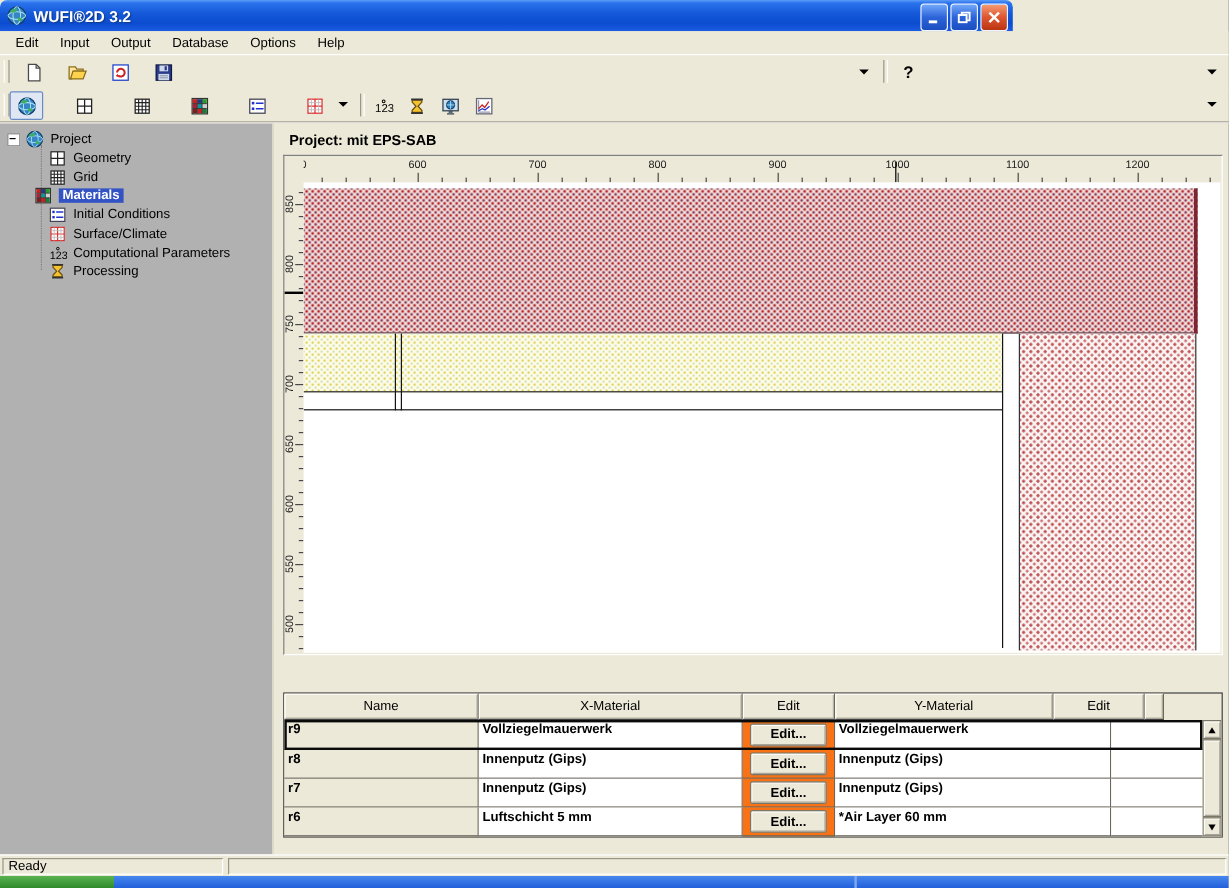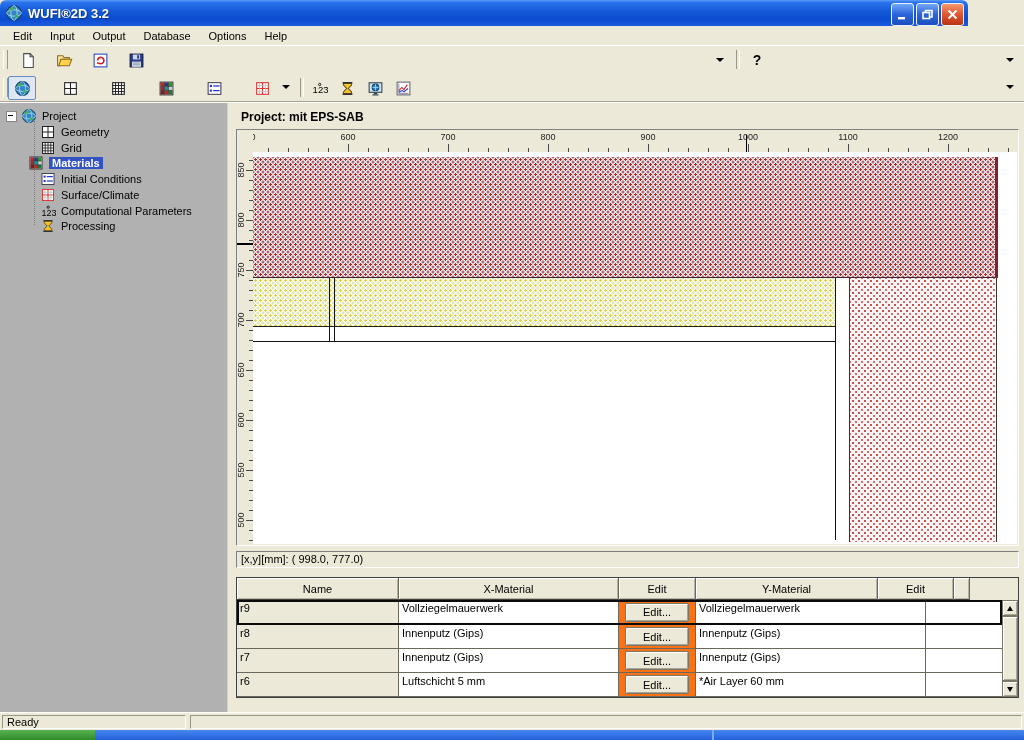--- a/index.html
+++ b/index.html
@@ -1,19 +1,19 @@
 <!DOCTYPE html>
 <html><head>
 <meta charset="utf-8">
 <style>
   html,body{margin:0;padding:0;background:#777;}
   .screen{position:relative;width:1024px;height:740px;background:#ece9d8;overflow:hidden;
           font-family:"Liberation Sans",sans-serif;font-size:11px;color:#000;}
   
-  .titlebar{position:absolute;left:0;top:0;width:968px;height:26px;border-radius:6px 6px 0 0;
+  .titlebar{position:absolute;left:0;top:0;width:844px;height:26px;border-radius:6px 6px 0 0;
     background:linear-gradient(180deg,#5a9cf8 0%,#2a72ec 10%,#1458d8 45%,#0c4cd0 75%,#1b5ce0 100%);
     display:flex;align-items:center;}
   .app-icon{width:18px;height:18px;margin-left:5px;display:inline-flex;}
   .title-text{color:#fff;font-weight:bold;font-size:13px;margin-left:5px;text-shadow:1px 1px 1px #123a84;}
   .winbtns{position:absolute;right:4px;top:3px;display:flex;gap:2px;}
   .wbtn{width:21px;height:21px;border-radius:3px;border:1px solid #eef4ff;display:flex;align-items:center;justify-content:center;}
   .wbtn.blue{background:linear-gradient(180deg,#71a7f9 0%,#2c63d9 50%,#1b4fc0 100%);}
   .wbtn.red{background:linear-gradient(180deg,#f49a70 0%,#de5530 50%,#bb3412 100%);}
   
   .menubar{position:absolute;left:0;top:26px;width:1024px;height:19px;background:#ece9d8;display:flex;align-items:center;padding-left:4px;box-sizing:border-box;}
@@ -61,21 +61,21 @@
     background-image:radial-gradient(circle,#c05454 26%,rgba(0,0,0,0) 34%),radial-gradient(circle,#cc7070 24%,rgba(0,0,0,0) 32%);
     background-size:6px 6px,6px 6px;background-position:0 0,3px 3px;}
   .tooltip{position:absolute;background:#ffffe1;border:1px solid #000;padding:1px 4px;line-height:13px;white-space:nowrap;z-index:6;}
   .readout{position:absolute;left:236px;top:551px;width:783px;height:17px;background:#ece9d8;box-sizing:border-box;
     border:1px solid;border-color:#808080 #fff #fff #808080;line-height:15px;padding-left:4px;}
   
   .mtable{position:absolute;left:236px;top:577px;width:783px;height:121px;border:1px solid #404040;background:#ece9d8;box-sizing:border-box;}
   .mth-row{display:flex;height:22px;}
   .mth{background:#ece9d8;border-right:1px solid #6a675c;border-bottom:1px solid #404040;box-sizing:border-box;
     box-shadow:inset 1px 1px 0 #fff,inset -1px -1px 0 #b8b4a4;display:flex;align-items:center;justify-content:center;}
-  .mbody{display:flex;}
+  .mbody{display:flex;font-weight:bold;}
   .mrows{display:flex;flex-direction:column;}
   .mrow{display:flex;position:relative;}
   .mrow.selected{outline:2px solid #0a0a0a;outline-offset:-2px;z-index:2;}
   .mcell{border-right:1px solid #6a675c;border-bottom:1px solid #6a675c;box-sizing:border-box;padding:2px 3px;overflow:hidden;white-space:nowrap;background:#fff;}
   .mcell.name{background:#ece9d8;}
   .mcell.editc{background:#f97316;display:flex;align-items:center;justify-content:center;padding:0;}
   .editbtn{width:62px;height:17px;background:#ece9d8;border:1px solid #7a7767;border-radius:2px;font-size:11px;
     box-shadow:inset 1px 1px 0 #fff,inset -1px -1px 0 #a8a49a;display:flex;align-items:center;justify-content:center;}
   .sbar{width:16px;display:flex;flex-direction:column;background:#f1efe2;}
   .sbtn{width:16px;height:16px;background:#ece9d8;border:1px solid #7a7767;box-sizing:border-box;
@@ -491,21 +491,20 @@
       <div class="region pat-yellow" style="left:0;top:126px;width:582px;height:49px;border-bottom:1px solid #222;box-sizing:border-box;"></div>
       <div class="hline" style="left:0;top:189px;width:582px;height:1px;"></div>
       <div class="vline" style="left:76px;top:126px;width:1px;height:64px;"></div>
       <div class="vline" style="left:81px;top:126px;width:1px;height:64px;"></div>
       <div class="vline" style="left:582px;top:126px;width:1px;height:262px;"></div>
       <div class="region pat-pink" style="left:596px;top:126px;width:148px;height:264px;border-left:1px solid #333;border-right:1px solid #333;box-sizing:border-box;"></div>
 
     </div>
   </div>
 
-  <div class="readout">[x,y][mm]: ( 998.0, 777.0)</div>
 
   <div class="mtable" id="matTable">
       <div class="mth-row">
         <div class="mth" style="width: 162px;">Name</div>
         <div class="mth" style="width: 220px;">X-Material</div>
         <div class="mth" style="width: 77px;">Edit</div>
         <div class="mth" style="width: 182px;">Y-Material</div>
         <div class="mth" style="width: 76px;">Edit</div>
         <div class="mth" style="width: 16px;"></div>
       </div>

